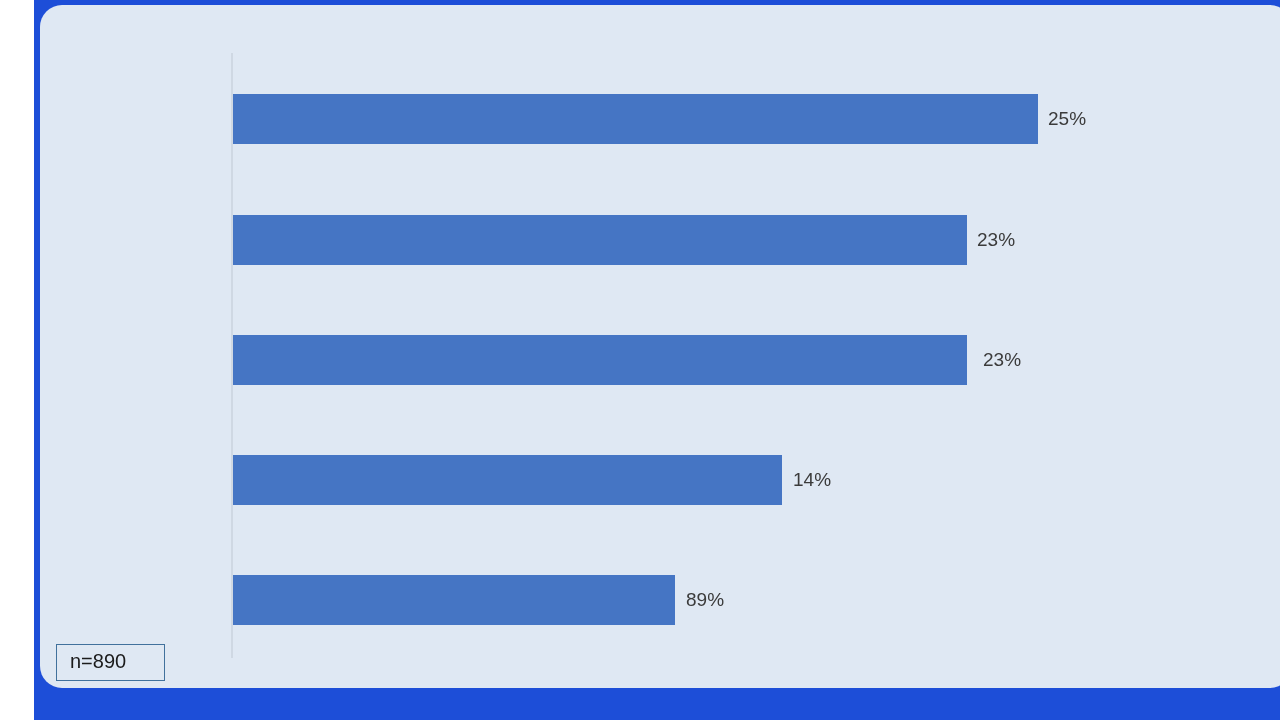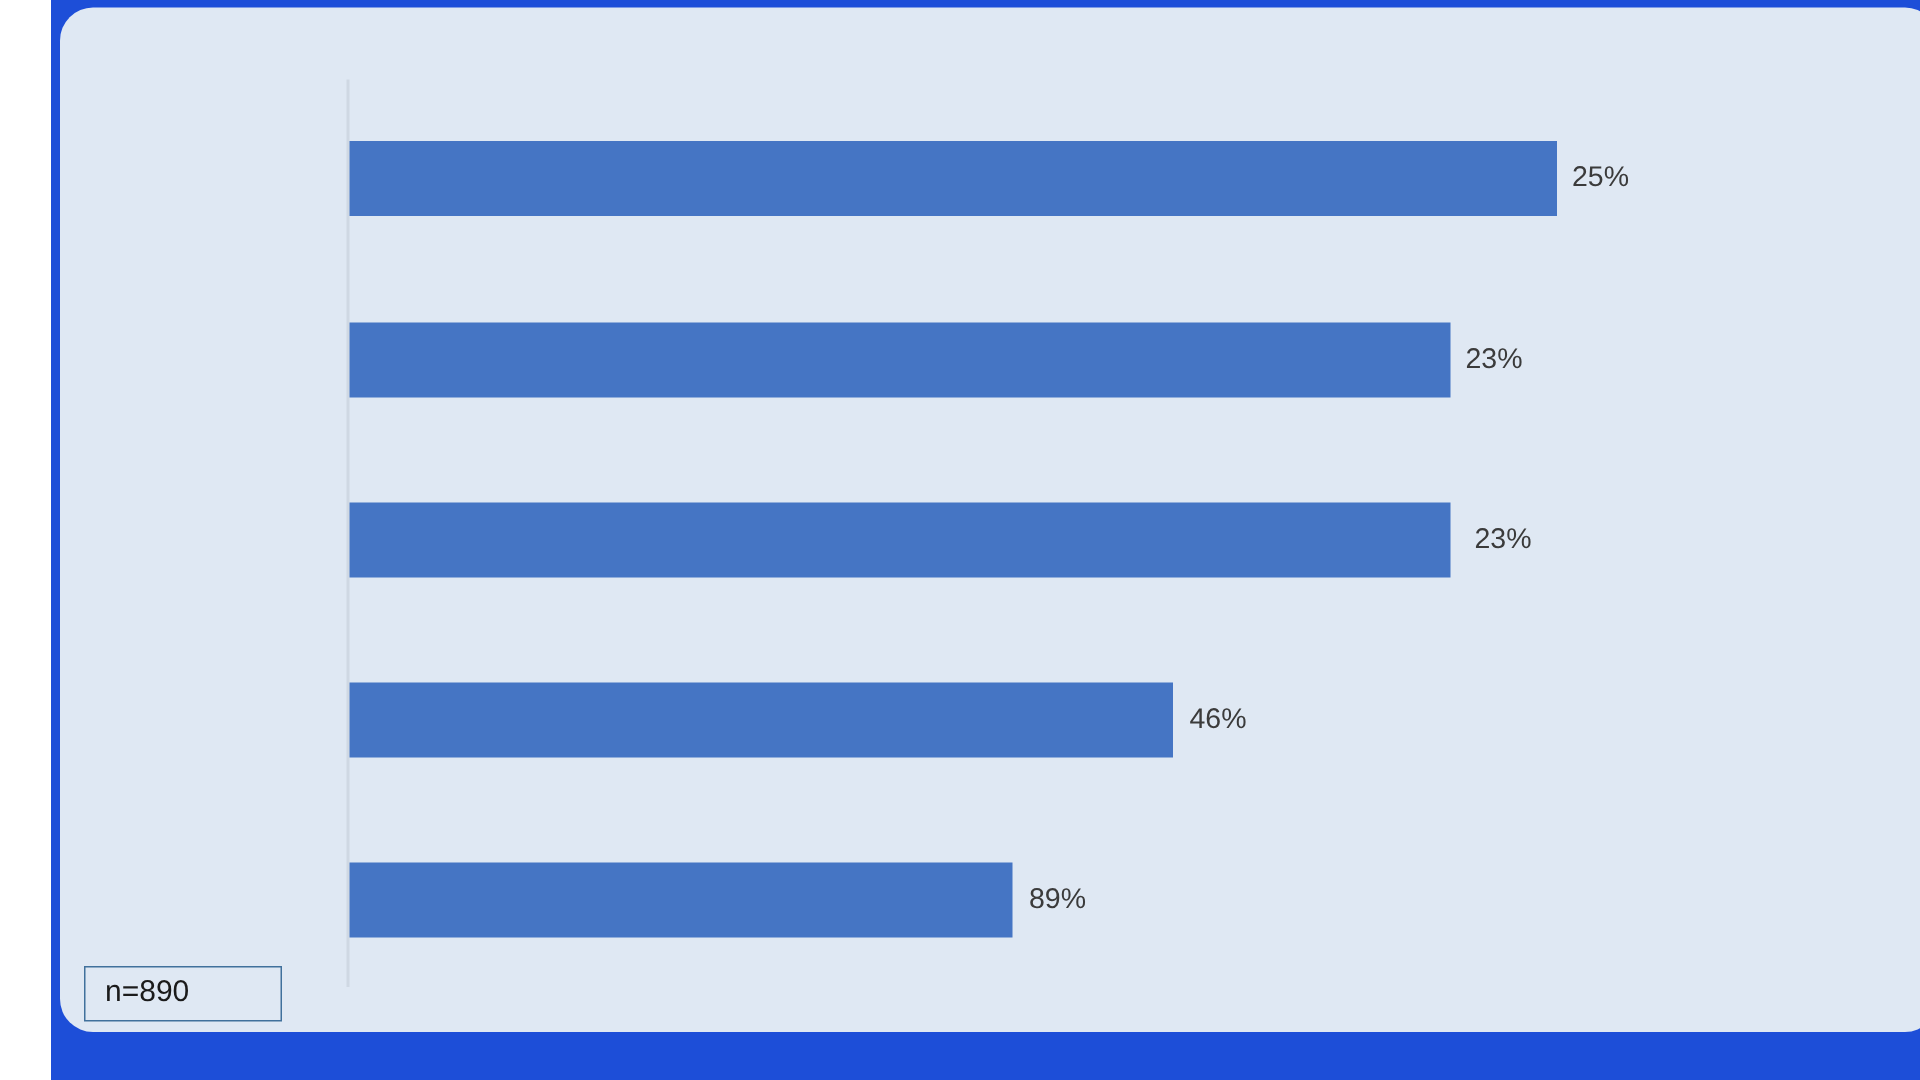--- a/index.html
+++ b/index.html
@@ -70,21 +70,21 @@
     color: #3b3b3b;
     line-height: 50px;
     white-space: nowrap;
   }
 
   .note-box {
     position: absolute;
     left: 16px;
     top: 639px;
     min-width: 86px;
-    padding: 5px 31px 7px 13px;
+    padding: 5px 8px 7px 13px;
     border: 1.4px solid #41719c;
     background: #dfe8f3;
     font-size: 20px;
     color: #1b1b1b;
     line-height: 1.15;
     white-space: nowrap;
   }
 </style>
 </head>
 <body>
@@ -109,21 +109,21 @@
 
       <div class="bar-row" style="top:330px;">
 
         <div class="bar" style="width:734px;"></div>
         <span class="val-label" style="left:943px;">23%</span>
       </div>
 
       <div class="bar-row" style="top:450px;">
 
         <div class="bar" style="width:549px;"></div>
-        <span class="val-label" style="left:753px;">46%</span>
+        <span class="val-label" style="left:753px;">14%</span>
       </div>
 
       <div class="bar-row" style="top:570px;">
 
         <div class="bar" style="width:442px;"></div>
         <span class="val-label" style="left:646px;">89%</span>
       </div>
 
       <div class="note-box">n=890</div>
 

